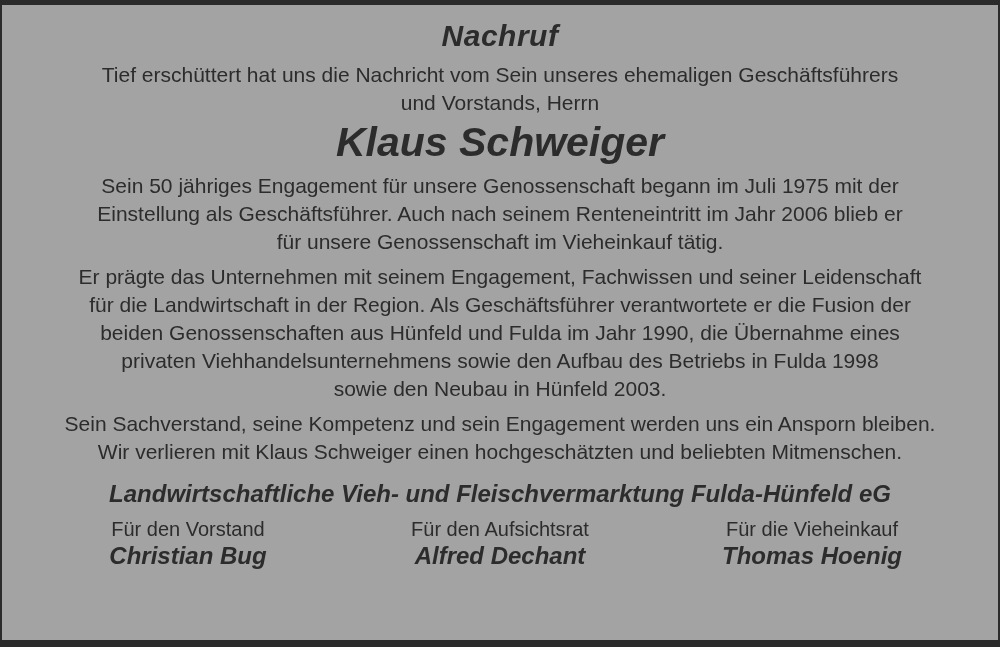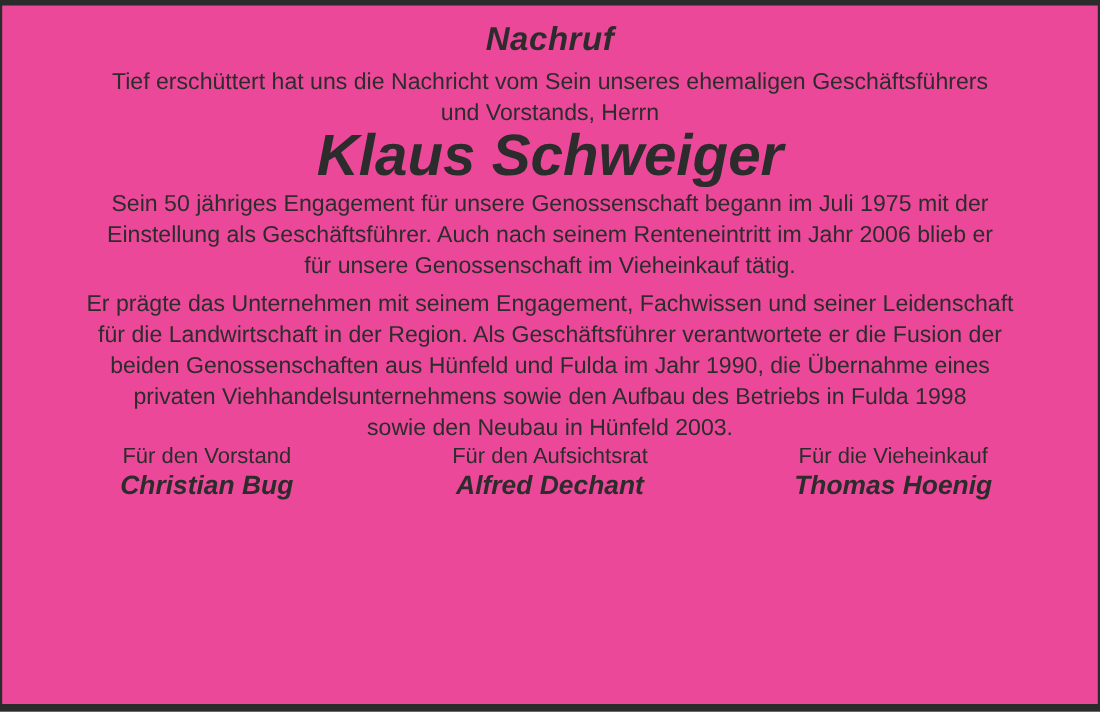--- a/index.html
+++ b/index.html
@@ -4,21 +4,21 @@
 <style>
   html, body {
     margin: 0;
     padding: 0;
     background: #ffffff;
   }
   .notice {
     width: 1000px;
     height: 647px;
     box-sizing: border-box;
-    background: #ec4899;
+    background: #a3a3a3;
     border-style: solid;
     border-color: #2b2b2b;
     border-width: 5px 2px 7px 2px;
     font-family: "Liberation Sans", sans-serif;
     color: #2c2c2c;
     text-align: center;
     overflow: hidden;
     padding-top: 14px;
   }
   .title {
@@ -29,21 +29,21 @@
     margin: 0 0 8px 0;
     letter-spacing: 0.5px;
   }
   .intro {
     font-size: 21px;
     line-height: 28px;
     margin: 0 20px 2px 20px;
     white-space: pre-line;
   }
   .deceased {
-    font-size: 53px;
+    font-size: 41px;
     line-height: 46px;
     font-weight: bold;
     font-style: italic;
     margin: 2px 0 2px 0;
   }
   .para {
     font-size: 21px;
     line-height: 28px;
     margin: 7px 10px 0 10px;
     white-space: pre-line;
@@ -90,22 +90,25 @@
   <p class="para">Sein 50 jähriges Engagement für unsere Genossenschaft begann im Juli 1975 mit der
 Einstellung als Geschäftsführer. Auch nach seinem Renteneintritt im Jahr 2006 blieb er
 für unsere Genossenschaft im Vieheinkauf tätig.</p>
 
   <p class="para">Er prägte das Unternehmen mit seinem Engagement, Fachwissen und seiner Leidenschaft
 für die Landwirtschaft in der Region. Als Geschäftsführer verantwortete er die Fusion der
 beiden Genossenschaften aus Hünfeld und Fulda im Jahr 1990, die Übernahme eines
 privaten Viehhandelsunternehmens sowie den Aufbau des Betriebs in Fulda 1998
 sowie den Neubau in Hünfeld 2003.</p>
 
+  <p class="para">Sein Sachverstand, seine Kompetenz und sein Engagement werden uns ein Ansporn bleiben.
+Wir verlieren mit Klaus Schweiger einen hochgeschätzten und beliebten Mitmenschen.</p>
 
 
+  <p class="company">Landwirtschaftliche Vieh- und Fleischvermarktung Fulda-Hünfeld eG</p>
 
   <div class="signatures">
 
     <div class="sig-col">
       <div class="sig-for">Für den Vorstand</div>
       <div class="sig-name">Christian Bug</div>
 
     </div>
 
     <div class="sig-col">

